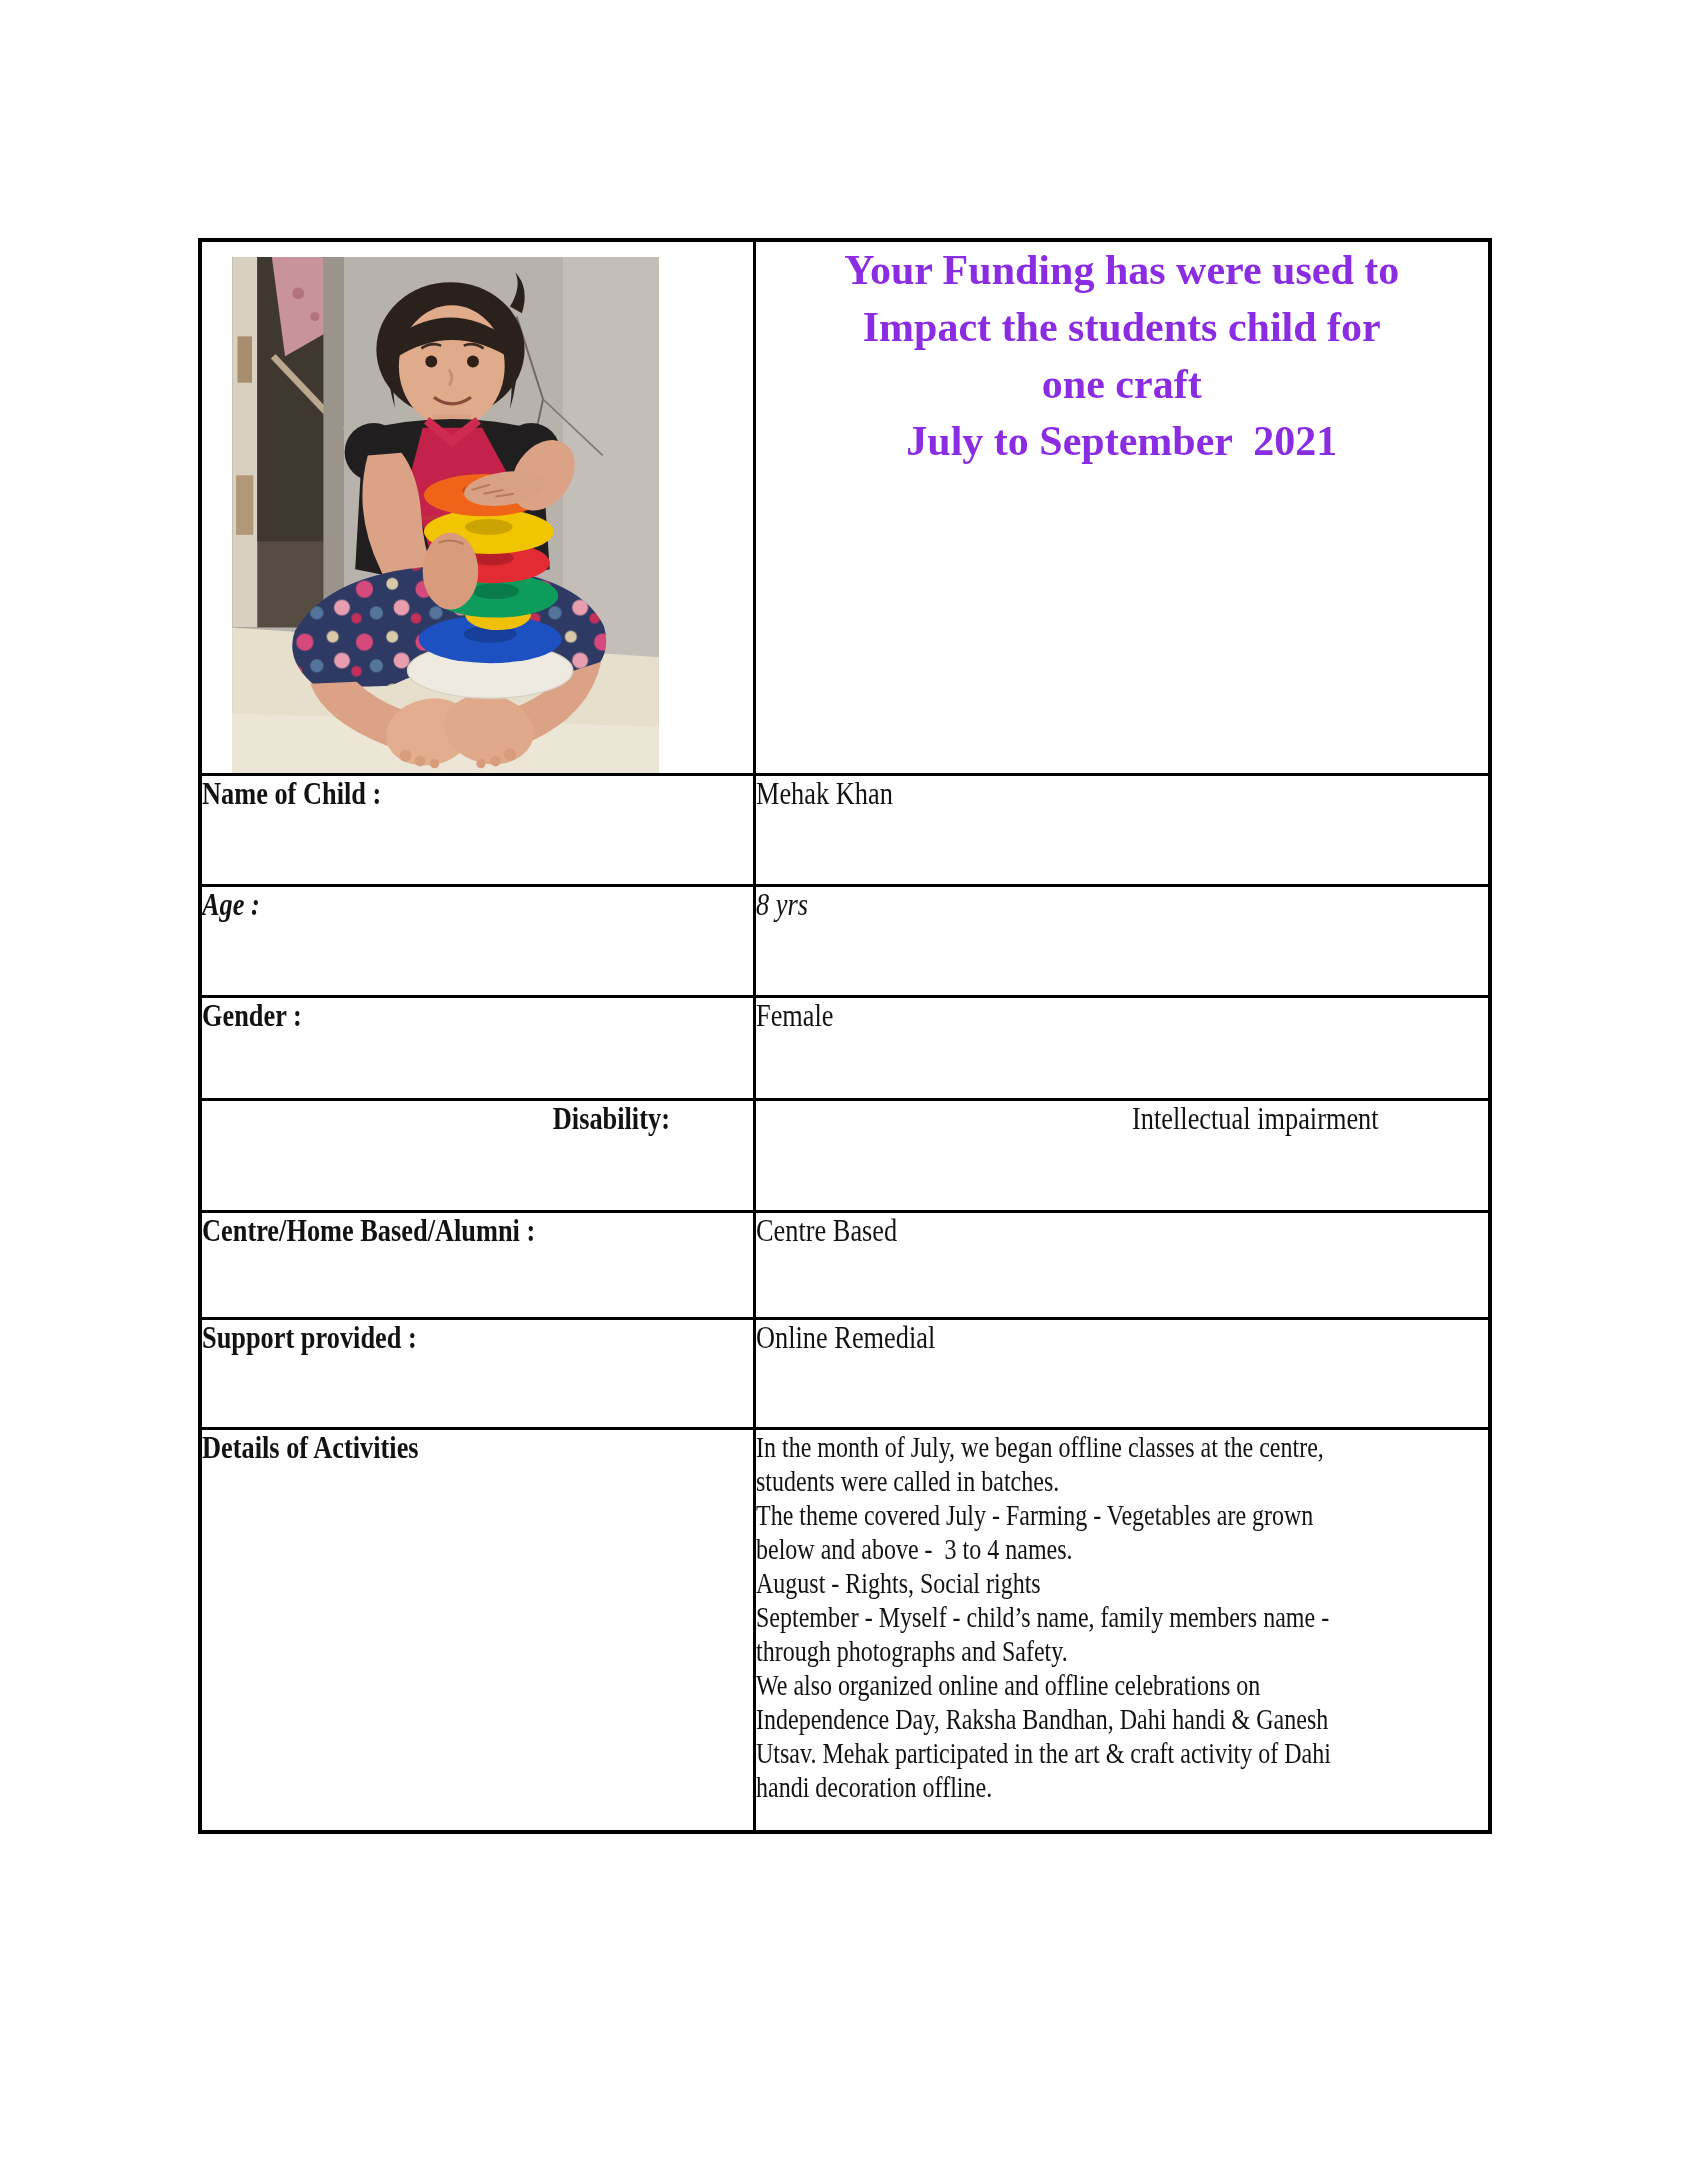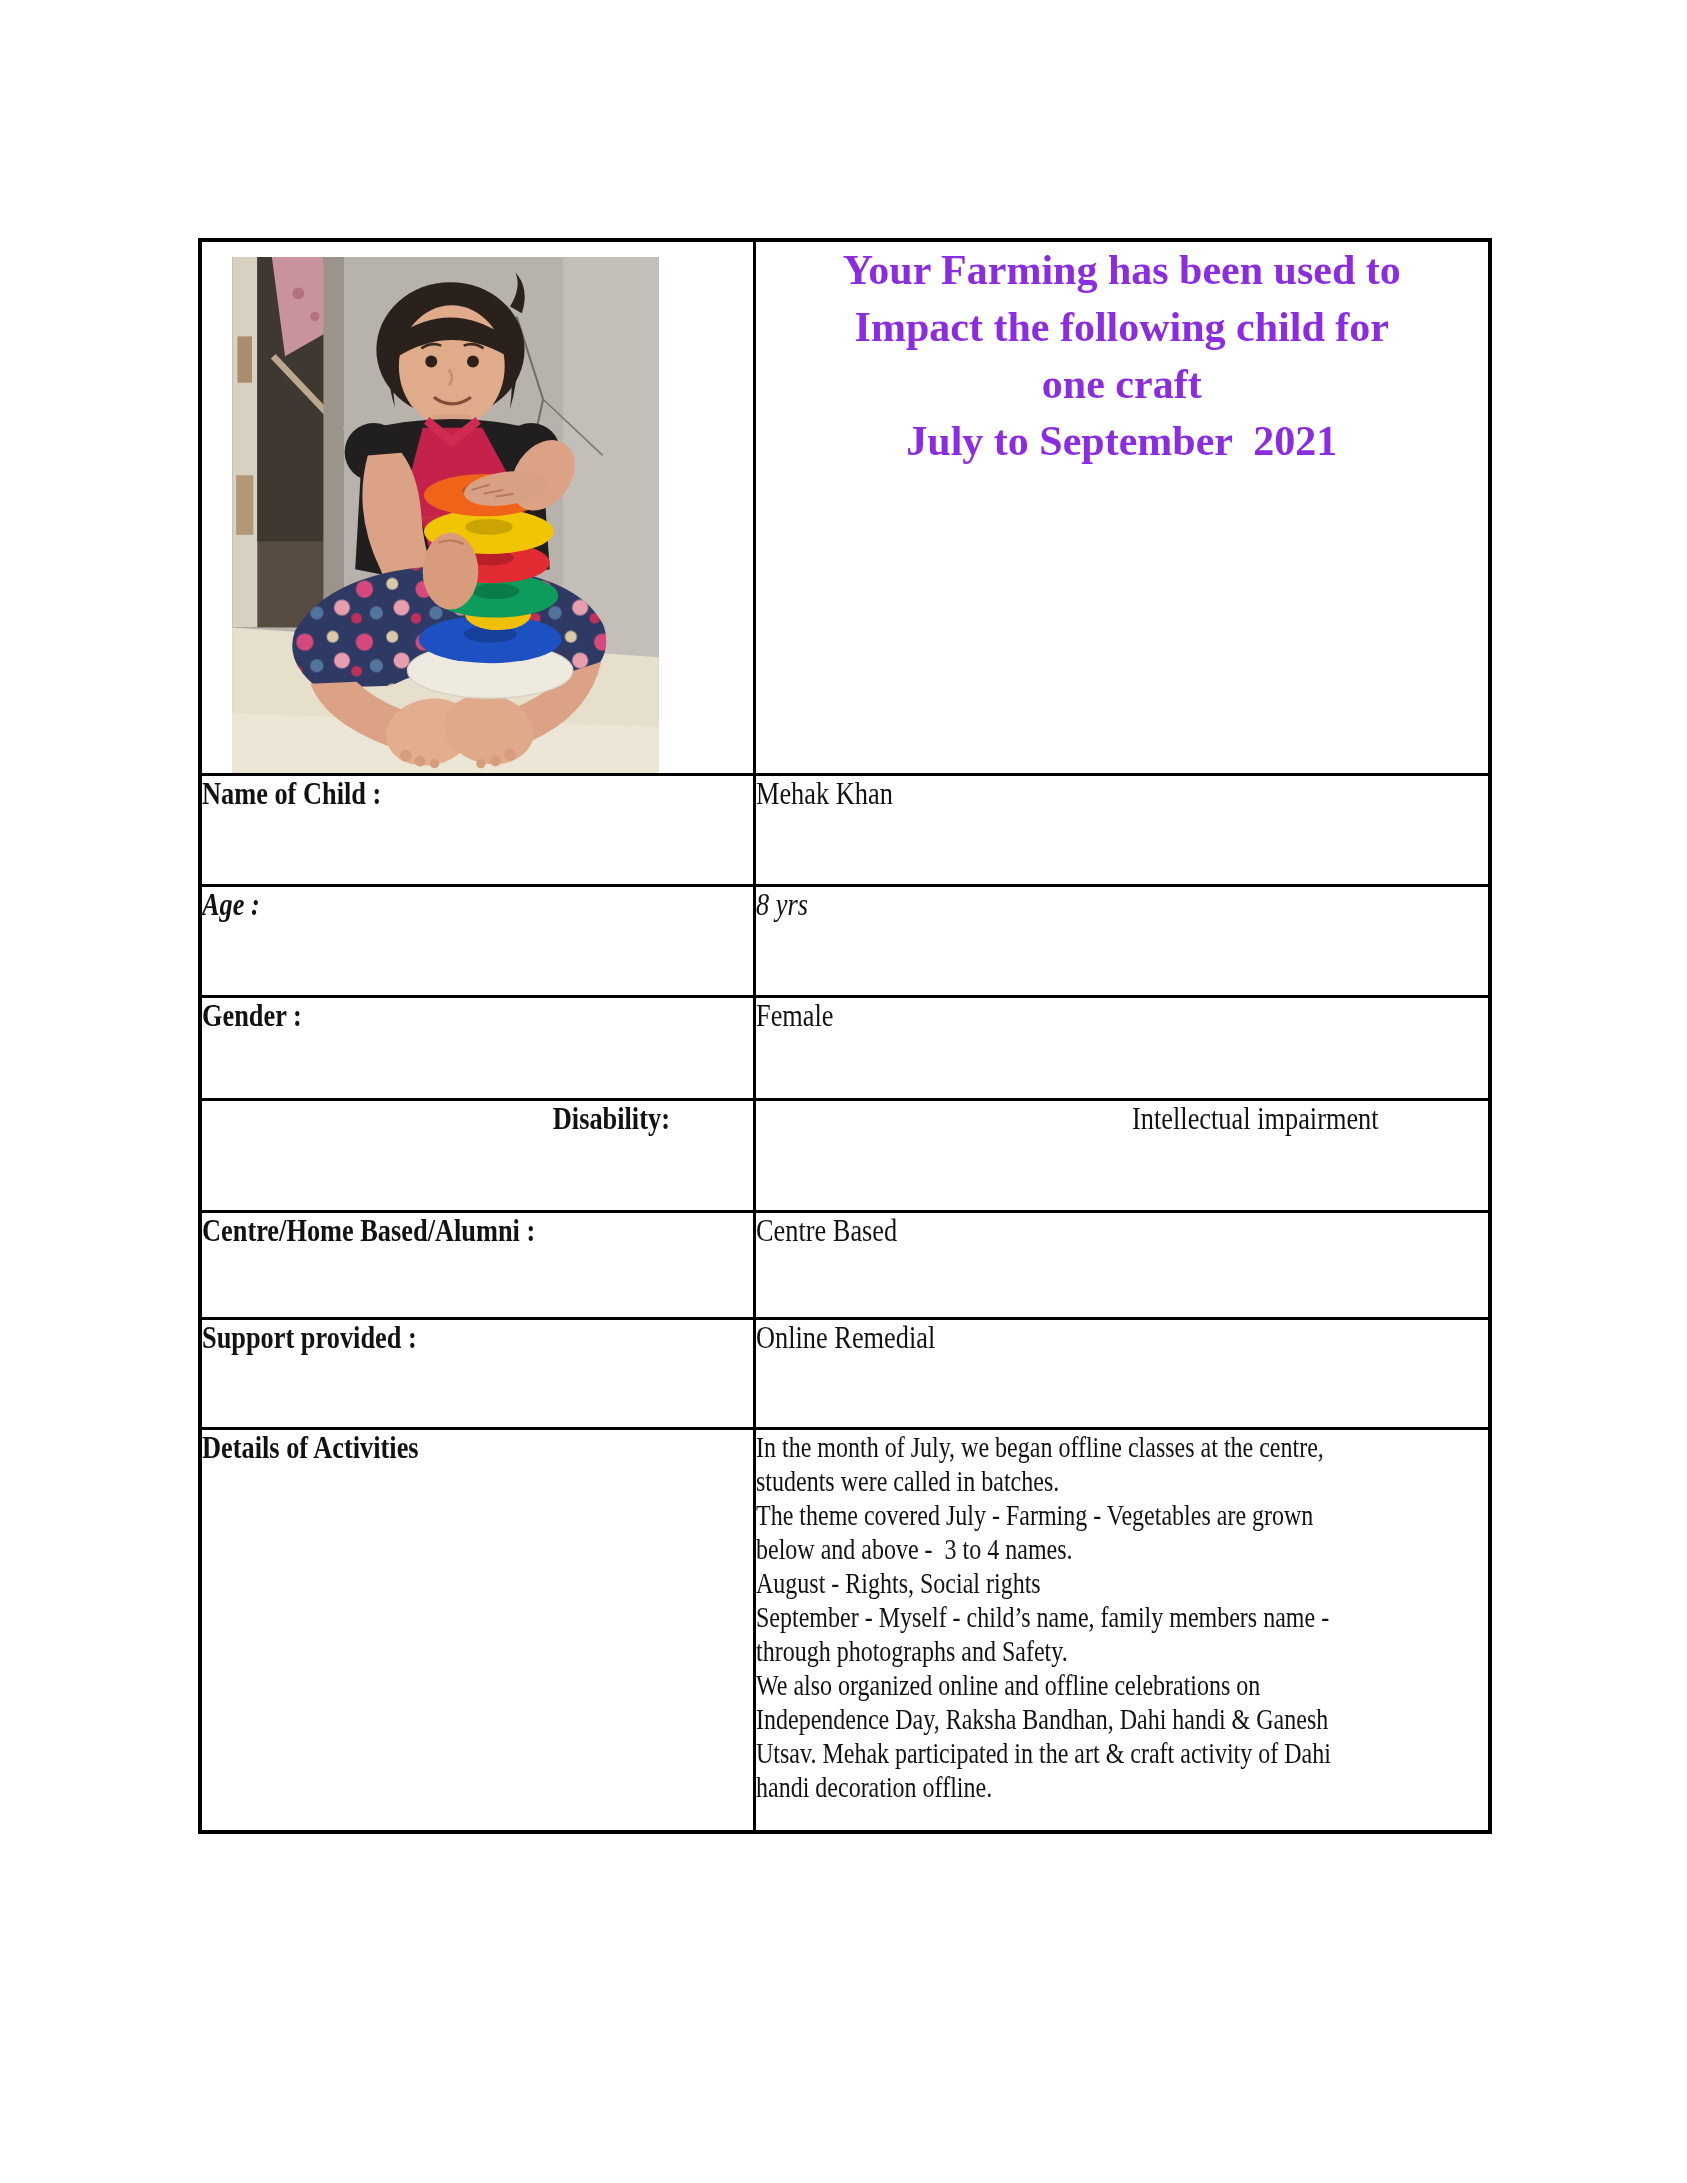--- a/index.html
+++ b/index.html
@@ -188,22 +188,22 @@
               <path d="M312,432 q20,-8 38,2" stroke="#b5795c" stroke-width="3" fill="none"></path>
               <ellipse cx="470" cy="330" rx="42" ry="58" fill="#dca285" transform="rotate(35 470 330)"></ellipse>
               <ellipse cx="412" cy="350" rx="62" ry="25" fill="#d9a183" transform="rotate(-8 412 350)"></ellipse>
               <path d="M362,352 l28,-8 M380,358 l30,-6 M398,362 l28,-4" stroke="#b5795c" stroke-width="3" fill="none"></path>
             </g>
           </svg>
         </div>
       </td>
       <td class="title-cell">
         <div>
-          <div class="title-line">Your Farming has been used to</div>
-          <div class="title-line">Impact the following child for</div>
+          <div class="title-line">Your Funding has were used to</div>
+          <div class="title-line">Impact the students child for</div>
           <div class="title-line">one craft</div>
           <div class="title-line">July to September  2021</div>
         </div>
       </td>
     </tr>
 
     <tr style="height:111px;">
       <td class="label-cell">
             <div class="label-text">Name of Child :</div>
           </td>

